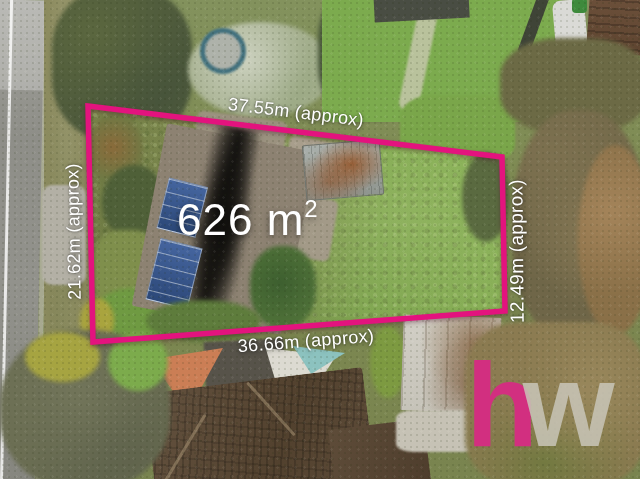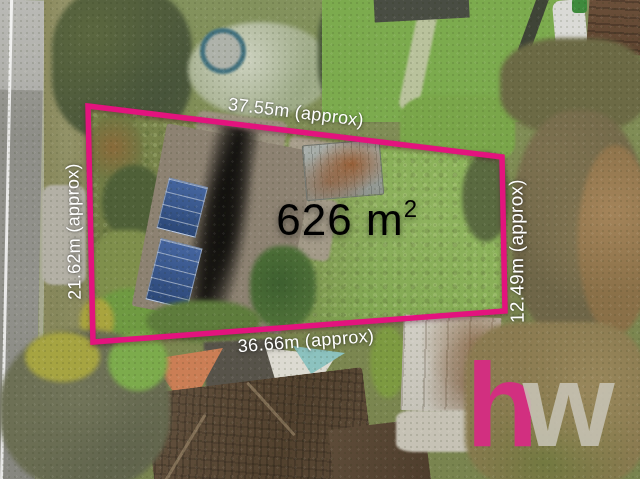--- a/index.html
+++ b/index.html
@@ -96,22 +96,22 @@
   .boundary polygon { fill:none; stroke:var(--boundary-color,#e3137e); stroke-width:5.5; }
 
   .dim { position:absolute; z-index:6; color:#fff; font-size:18px; letter-spacing:.3px;
     white-space:nowrap; text-align:center; width:240px;
     text-shadow:0 1px 4px rgba(0,0,0,.5), 0 0 2px rgba(0,0,0,.3); }
   .dim-top    { left:176px; top:102px; transform:rotate(7deg); }
   .dim-bottom { left:186px; top:331px; transform:rotate(-4.5deg); }
   .dim-left   { left:-46px; top:221px; transform:rotate(-91deg); }
   .dim-right  { left:397px; top:240px; transform:rotate(-90.5deg); font-size:19px; }
 
-  .area-block { position:absolute; z-index:6; left:177px; top:197px; width:240px; text-align:right;
-    color:#000000; text-shadow:0 2px 6px rgba(0,0,0,.5); }
+  .area-block { position:absolute; z-index:6; left:177px; top:197px; width:240px; text-align:left;
+    color:#ffffff; text-shadow:0 2px 6px rgba(0,0,0,.5); }
   .area-main { font-size:44px; line-height:1; letter-spacing:1px; }
   .area-main sup { font-size:24px; vertical-align:18px; letter-spacing:0; }
   .area-qualifier { font-size:19px; margin-top:2px; letter-spacing:.5px; }
 
   .watermark { position:absolute; z-index:6; left:466px; top:346px; font-size:118px; font-weight:bold;
     line-height:1; white-space:nowrap; }
   .wm-h { color:var(--wm-h-color,#d22f80); }
   .wm-w { color:var(--wm-w-color,rgba(201,197,185,.85)); margin-left:-0.13em; }
 </style>
 </head>

